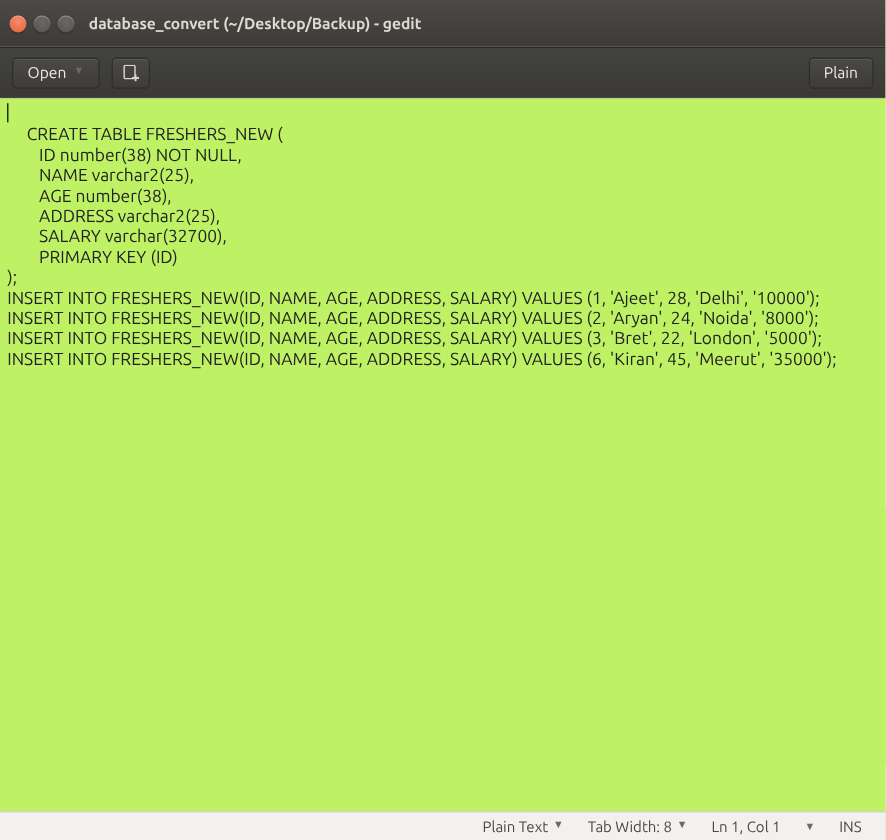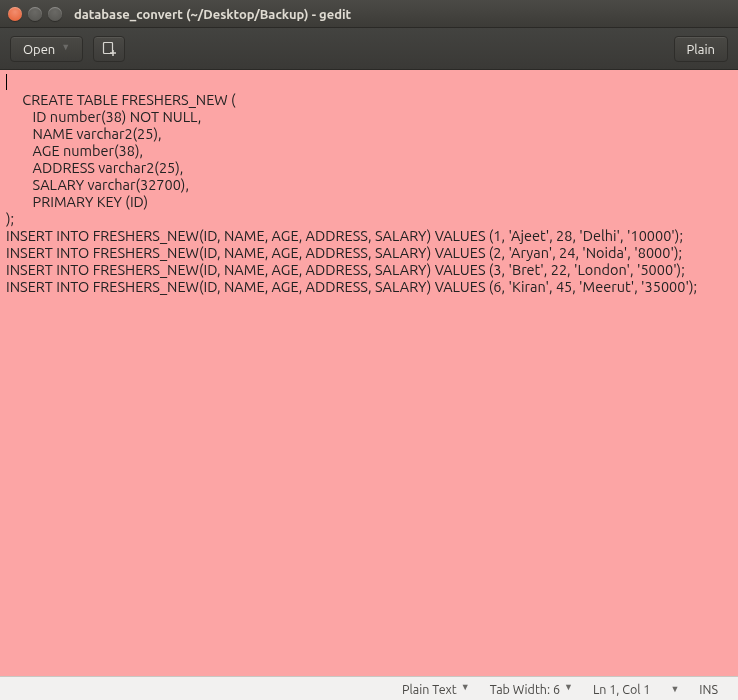--- a/index.html
+++ b/index.html
@@ -10,21 +10,21 @@
   }
   body {
     width: 738px;
     height: 700px;
     background: #f2f1f0;
     display: flex;
     flex-direction: column;
     overflow: hidden;
   }
   .titlebar {
-    height: 28px;
+    height: 40px;
     background: linear-gradient(to bottom, #4b4a46, #3c3b37);
     display: flex;
     align-items: center;
     padding: 0 8px;
     color: #dfdbd2;
     font-size: 13px;
     font-weight: bold;
     border-bottom: 1px solid #2a2926;
   }
   .window-controls {
@@ -65,21 +65,21 @@
     box-shadow: inset 0 1px 0 rgba(255,255,255,0.08);
   }
   .tb-icon-btn {
     width: 32px;
     justify-content: center;
     padding: 5px 0;
   }
   .spacer { flex: 1; }
   .editor {
     flex: 1;
-    background: #fca5a5;
+    background: #bef264;
     font-family: "Ubuntu Mono", "Courier New", monospace;
     font-size: 14.5px;
     line-height: 17px;
     color: #222;
     padding: 4px 6px;
     white-space: pre-wrap;
     word-break: break-word;
     overflow: auto;
     border: none;
     outline: none;
@@ -160,21 +160,21 @@
 INSERT INTO FRESHERS_NEW(ID, NAME, AGE, ADDRESS, SALARY) VALUES (6, 'Kiran', 45, 'Meerut', '35000');</span>
 </div>
 
 <div class="statusbar">
   <div class="spacer"></div>
   <div class="status-section">
     <span>Plain Text</span>
     <span class="chev">▼</span>
   </div>
   <div class="status-section">
-    <span>Tab Width: 6</span>
+    <span>Tab Width: 8</span>
     <span class="chev">▼</span>
   </div>
   <div class="status-section">
     <span>Ln 1, Col 1</span>
   </div>
   <div class="status-section">
     <span class="chev">▼</span>
   </div>
   <div class="status-section">
     <span>INS</span>

